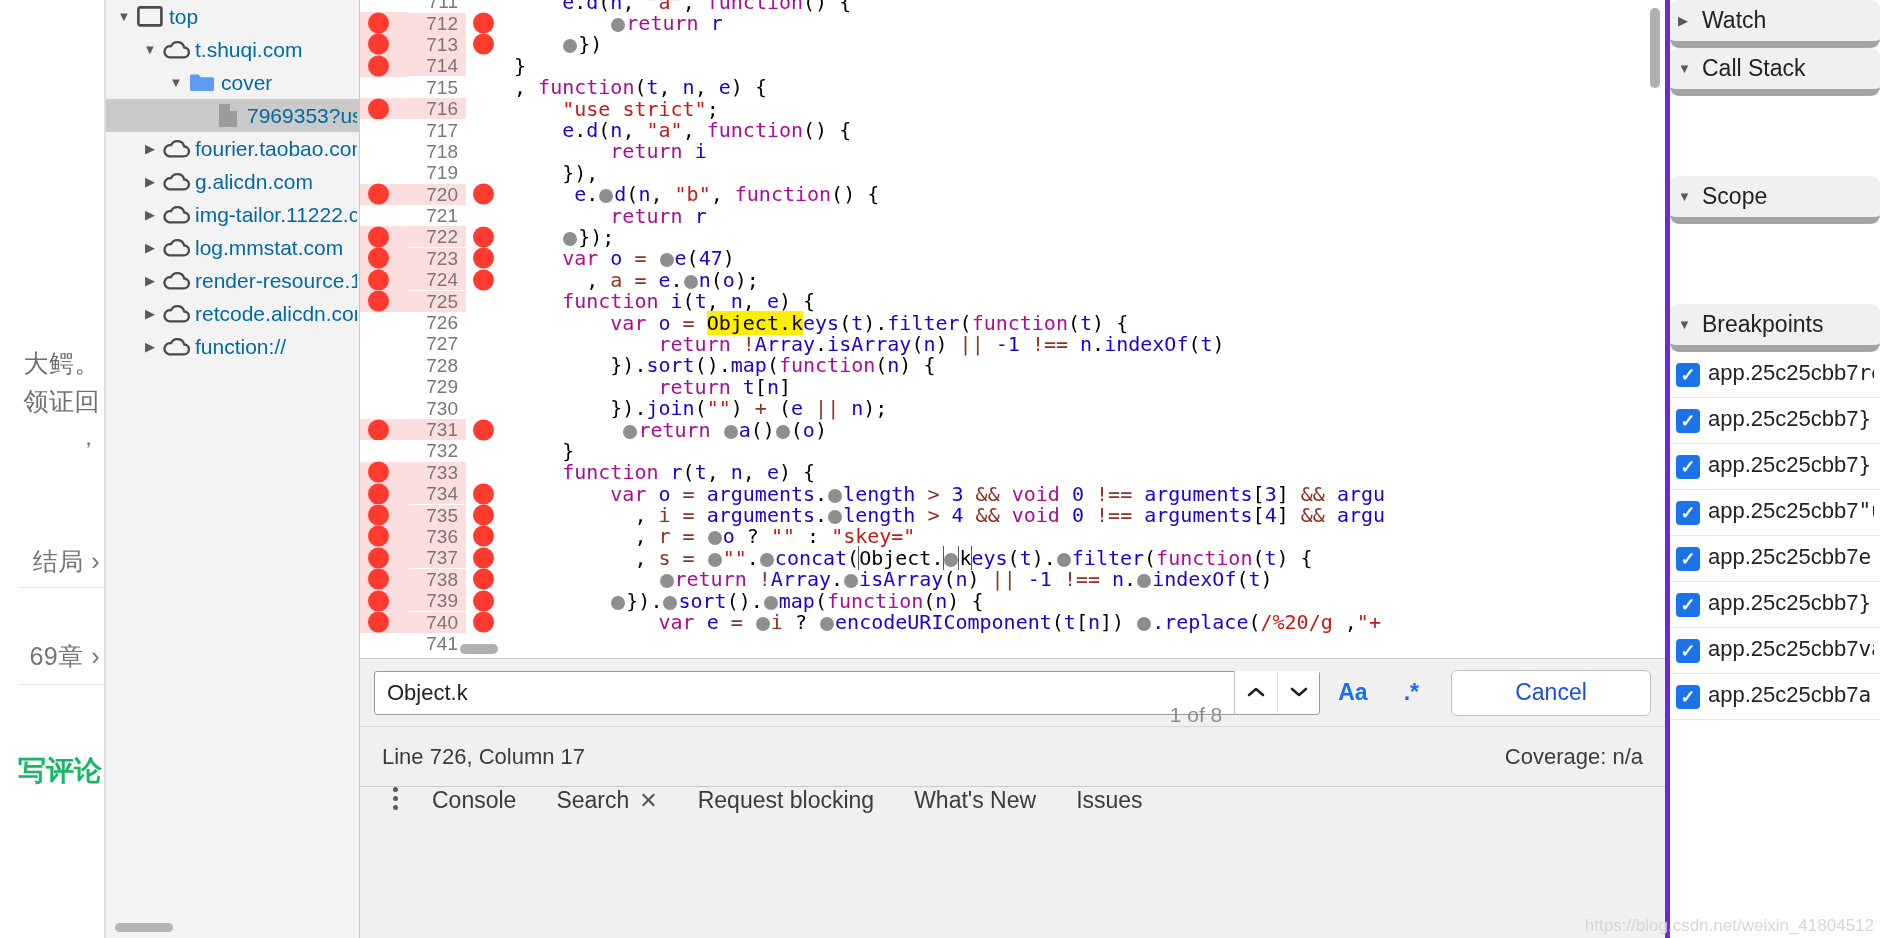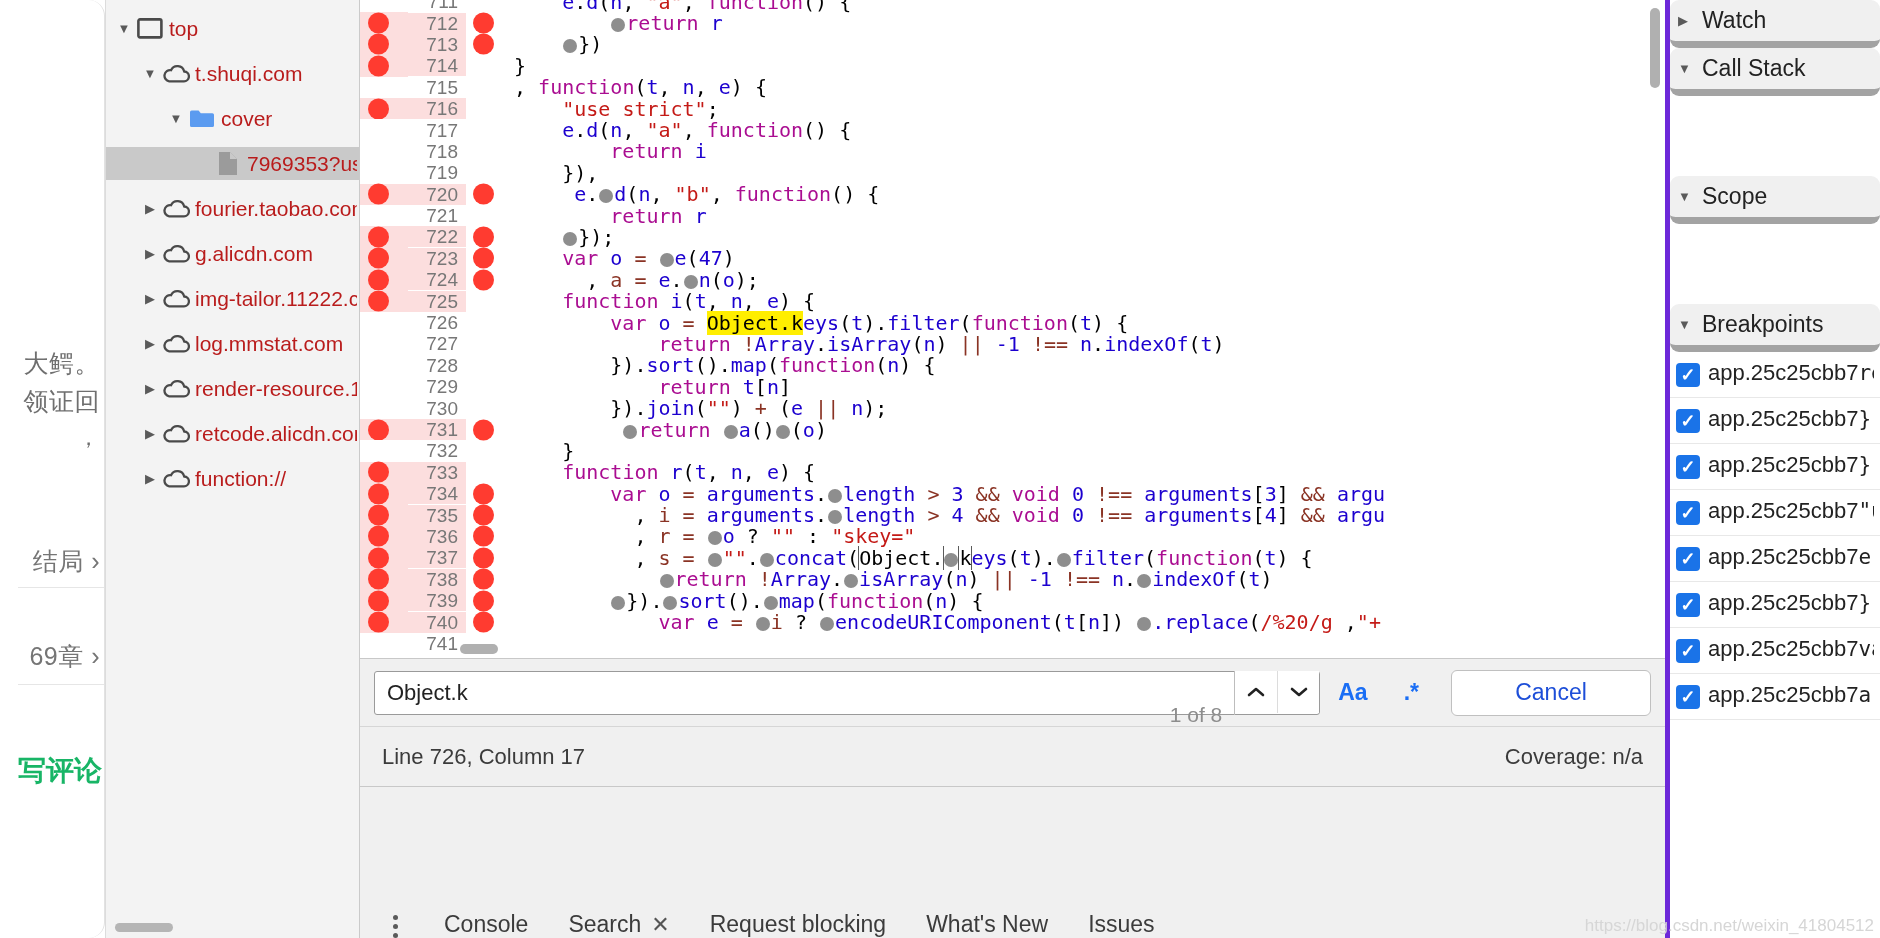--- a/index.html
+++ b/index.html
@@ -3,40 +3,40 @@
 <meta charset="utf-8">
 <style>
   * { box-sizing: border-box; margin:0; padding:0; }
   html,body { width:1880px; height:938px; overflow:hidden;
     font-family:"Liberation Sans", sans-serif; background:#fff; }
 
   #app { position:relative; width:1880px; height:938px; display:flex; }
 
   
   .page-remnant { width:105px; height:938px; background:#fff;
-    position:relative; overflow:hidden; flex:0 0 105px; border-right:1px solid #e2e2e2;border-radius:16px;}
+    position:relative; overflow:hidden; flex:0 0 105px; border-right:1px solid #e2e2e2;}
   .pr-text { position:absolute; right:4px; color:#6f6f6f; font-size:25px;
     white-space:nowrap; letter-spacing:0.5px;}
   .pr-t1 { top:347px; }
   .pr-t2 { top:385px; }
   .pr-t3 { top:423px; font-size:22px; }
   .pr-t4 { top:545px; color:#757575; }
   .pr-t5 { top:640px; color:#757575; }
   .pr-rule { position:absolute; right:0; width:86px; height:1px; background:#e6e6e6;}
   .pr-r1 { top:587px; }
   .pr-r2 { top:684px; }
   .pr-green { position:absolute; right:2px; top:752px; color:#18b566;
     font-size:28px; font-weight:bold; white-space:nowrap;}
 
   
   .navigator { flex:0 0 255px; width:255px; height:938px; background:#f3f3f3;
     border-right:1px solid #cacaca; position:relative; overflow:hidden; }
   .tree { padding-top:0px; }
   .tree-row { height:33px; display:flex; align-items:center; font-size:21px;
-    color:#b91c1c; white-space:nowrap; padding-right:2px;margin-top:12px; }
+    color:#0369a1; white-space:nowrap; padding-right:2px; }
   .tree-row.selected { background:#c9c9c9; }
   .tw { width:22px; flex:0 0 22px; display:flex; align-items:center;
     justify-content:center; color:#5a5a5a; font-size:13px; }
   .tw.empty { visibility:hidden; }
   .tri-r::before { content:"\25B6"; }
   .tri-d::before { content:"\25BC"; }
   .ic { flex:0 0 30px; width:30px; height:24px; display:flex;
     align-items:center; justify-content:center; margin-right:4px;}
   .lbl { overflow:hidden; text-overflow:clip; }
   .navigator .hscroll { position:absolute; left:10px; bottom:6px; width:58px;
@@ -109,21 +109,21 @@
     font-family:"Liberation Sans", sans-serif;}
 
   
   .statusbar { flex:0 0 60px; height:60px; background:#f0f0f0;
     border-top:1px solid #d6d6d6; display:flex; align-items:center;
     padding:0 22px; justify-content:space-between; font-size:22px;
     color:#3b3b3b; }
 
   
   .drawer { flex:1 1 auto; background:#f0f0f0; border-top:1px solid #c8c8c8;
-    display:flex; align-items:flex-end; padding-left:18px; gap:12px; }
+    display:flex; align-items:flex-start; padding-left:18px; gap:0; }
   .kebab { width:34px; display:flex; flex-direction:column; align-items:center;
     gap:4px; cursor:pointer; }
   .kebab i { width:5px; height:5px; border-radius:50%; background:#5a5a5a;
     display:block; }
   .dtab { font-size:23px; color:#3b3b3b; padding:0 20px; cursor:pointer;
     white-space:nowrap; display:flex; align-items:center; gap:10px;}
   .dtab .x { font-size:22px; color:#555; }
 
   
   .sidebar { flex:0 0 210px; width:210px; height:938px; background:#fff;

